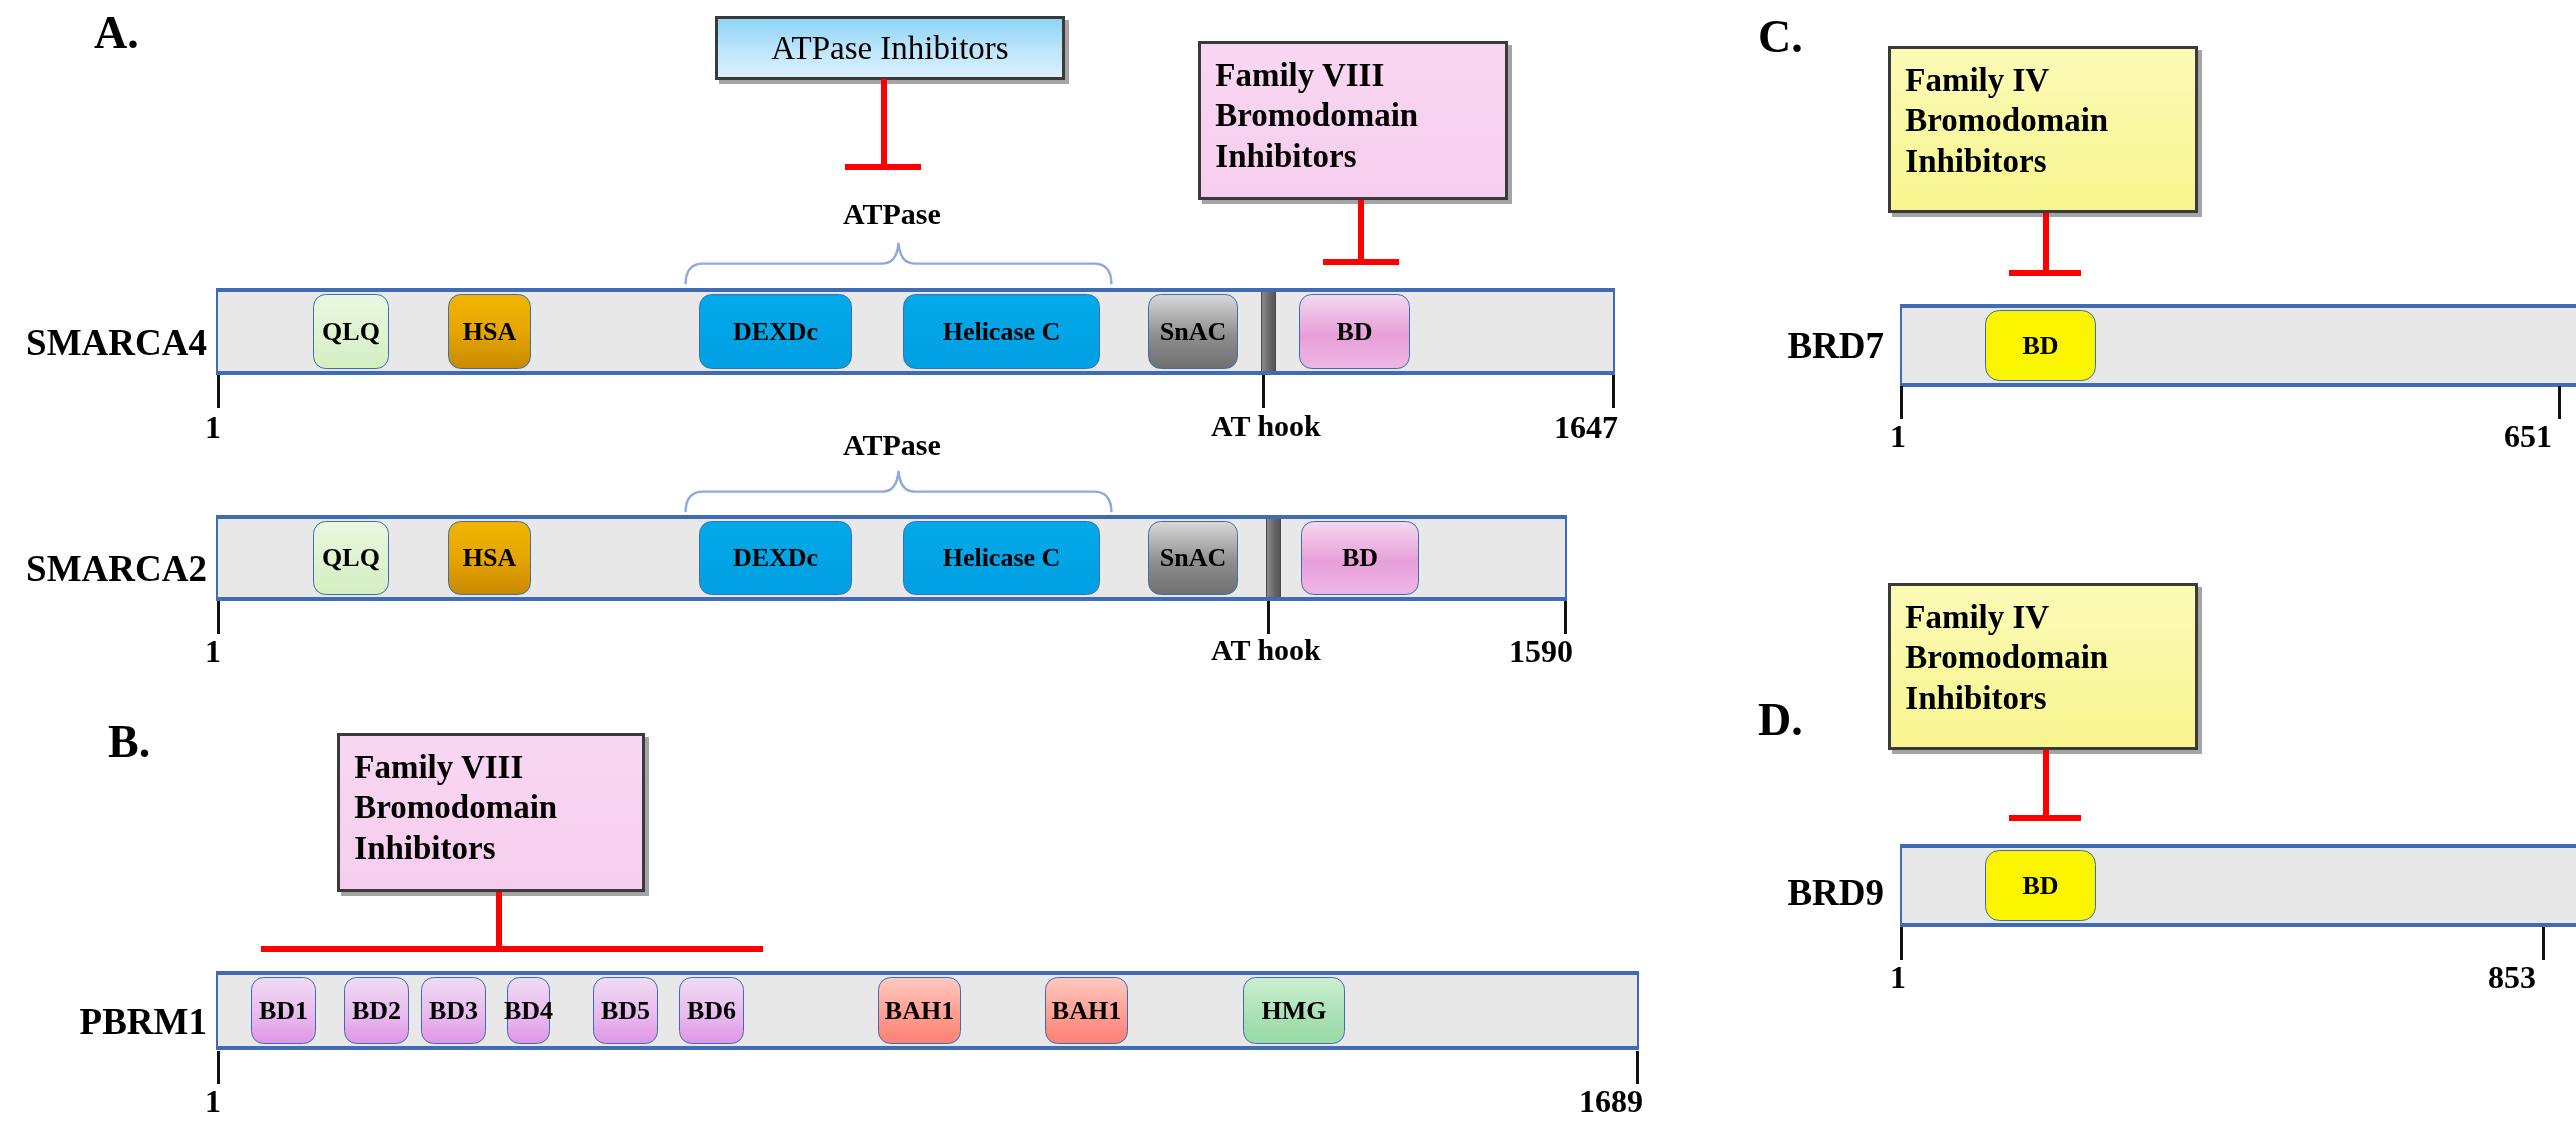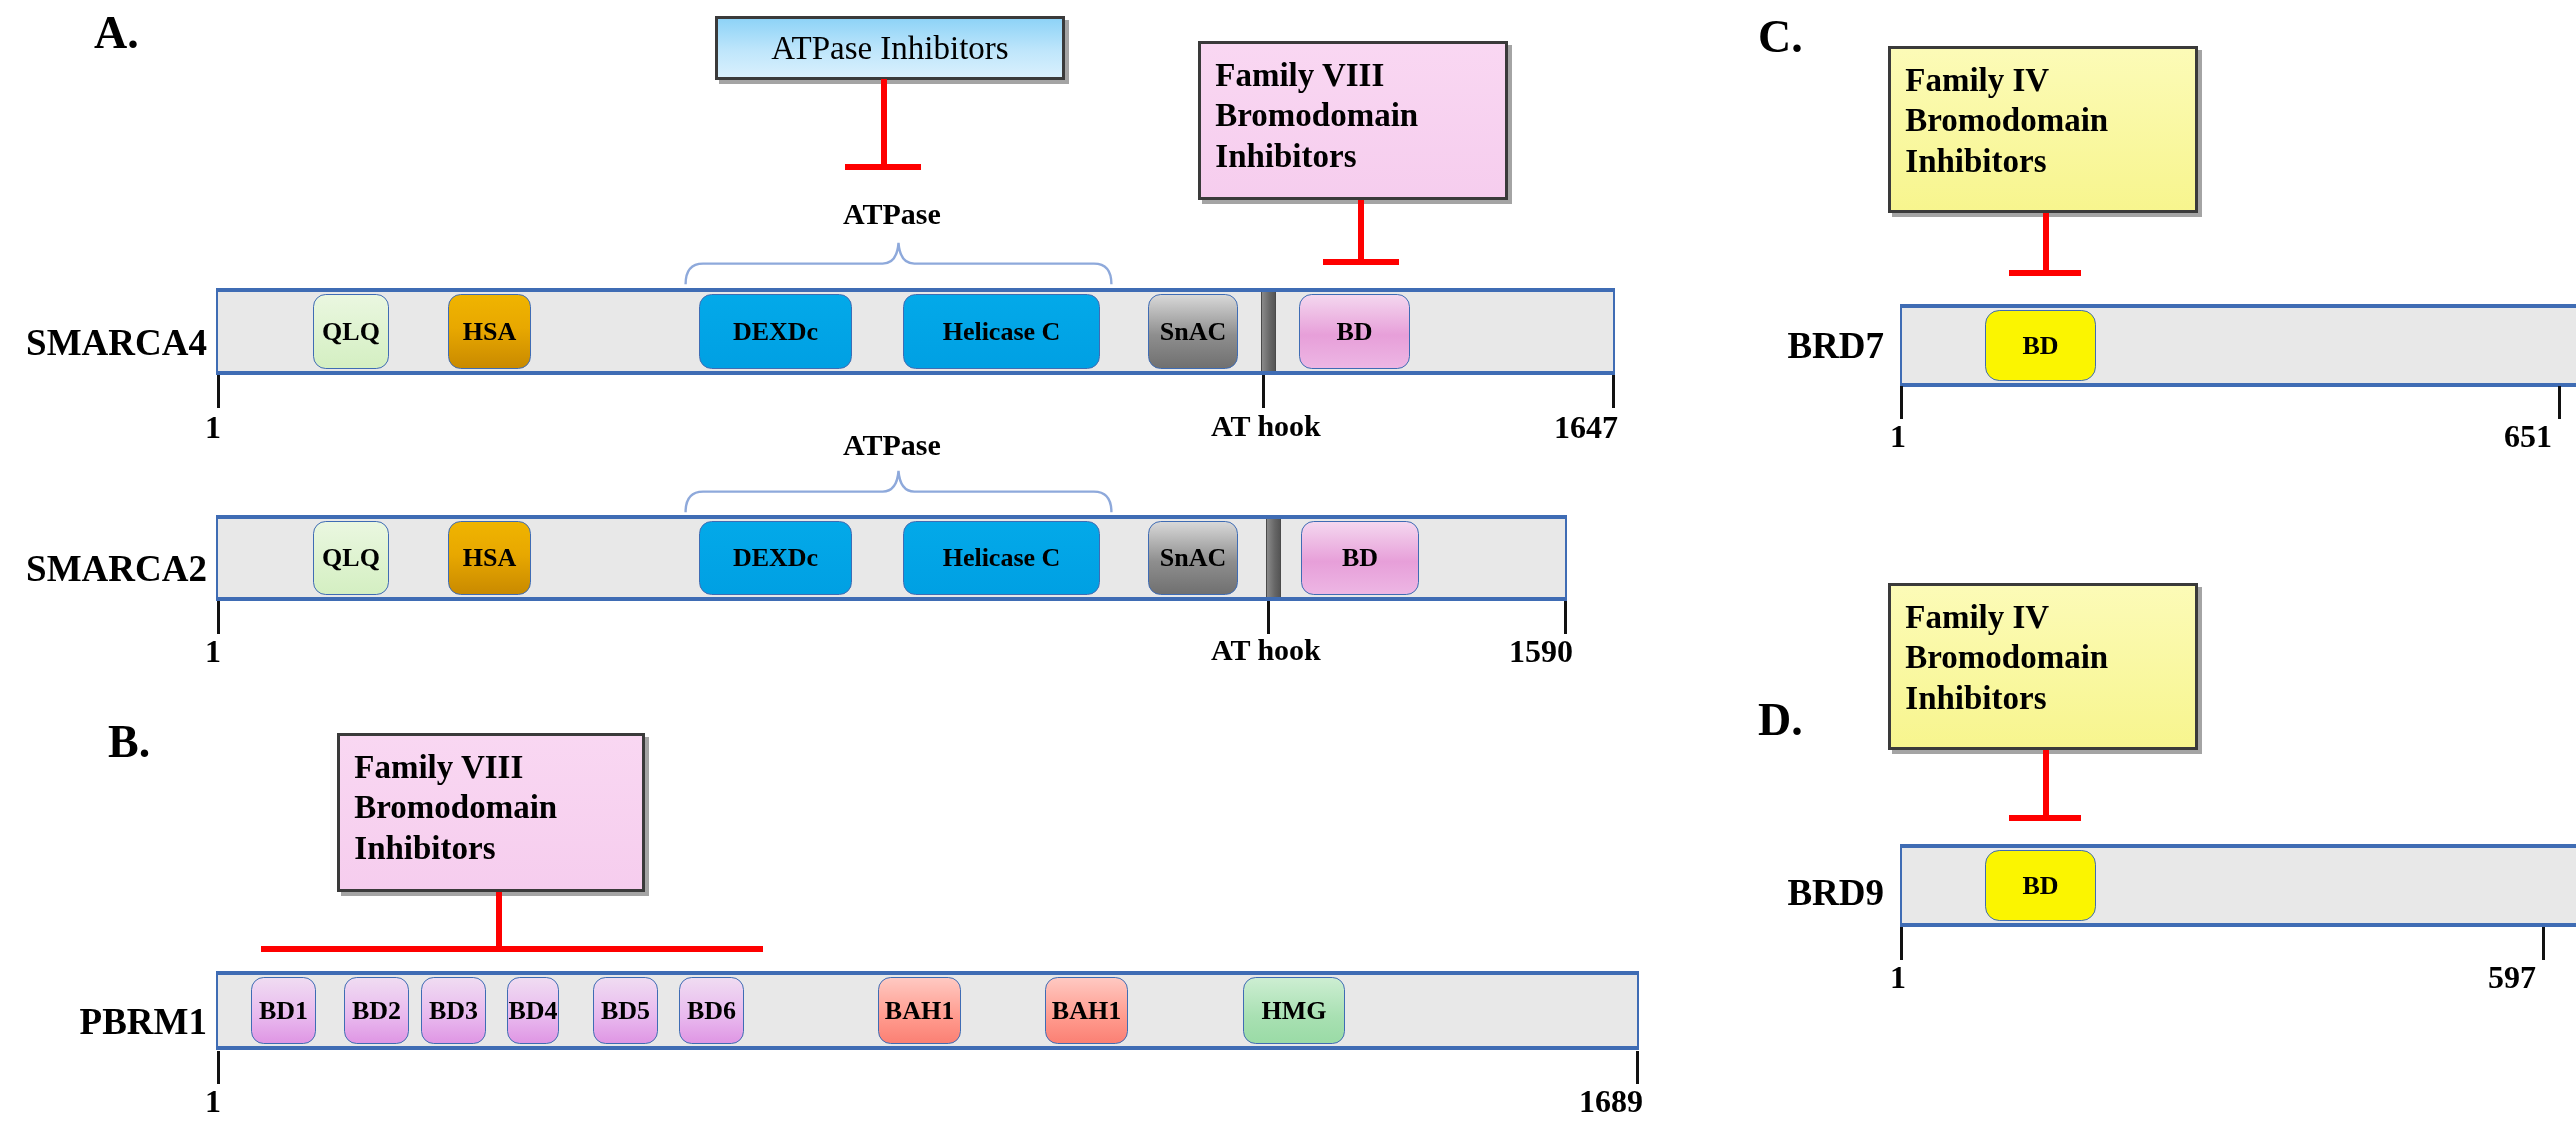--- a/index.html
+++ b/index.html
@@ -136,21 +136,21 @@
   <div>Inhibitors</div>
 </div>
 <div class="abs red-stem" style="left:496px;top:892px;height:59px;"></div>
 <div class="abs red-bar" style="left:261px;top:946px;width:502px;"></div>
 
 <div class="abs prot-label" style="left:48px;top:1000px;width:159px;">PBRM1</div>
 <div class="abs protein-bar" style="left:216px;top:971px;width:1423px;height:79px;">
   <div class="domain d-bdpurple" style="left:33px;width:65px;">BD1</div>
   <div class="domain d-bdpurple" style="left:118px;width:65px;margin-left:8px;">BD2</div>
   <div class="domain d-bdpurple" style="left:203px;width:65px;">BD3</div>
-  <div class="domain d-bdpurple" style="left:289px;width:52px;">BD4</div>
+  <div class="domain d-bdpurple" style="left:289px;width:43px;">BD4</div>
   <div class="domain d-bdpurple" style="left:375px;width:65px;">BD5</div>
   <div class="domain d-bdpurple" style="left:461px;width:65px;">BD6</div>
   <div class="domain d-bah" style="left:660px;width:83px;">BAH1</div>
   <div class="domain d-bah" style="left:827px;width:83px;">BAH1</div>
   <div class="domain d-hmg" style="left:1025px;width:102px;">HMG</div>
 </div>
 <div class="abs tick" style="left:217px;top:1051px;height:33px;"></div>
 <div class="abs tickno" style="left:205px;top:1083px;">1</div>
 <div class="abs tick" style="left:1636px;top:1051px;height:33px;"></div>
 <div class="abs tickno" style="left:1579px;top:1083px;">1689</div>
@@ -184,14 +184,14 @@
 <div class="abs red-stem" style="left:2043px;top:750px;height:70px;"></div>
 <div class="abs red-bar" style="left:2009px;top:815px;width:72px;"></div>
 
 <div class="abs prot-label" style="left:1725px;top:871px;width:159px;">BRD9</div>
 <div class="abs protein-bar" style="left:1900px;top:844px;width:795px;height:83px;">
   <div class="domain d-yellow" style="left:83px;width:111px;">BD</div>
 </div>
 <div class="abs tick" style="left:1900px;top:927px;height:33px;"></div>
 <div class="abs tickno" style="left:1890px;top:959px;">1</div>
 <div class="abs tick" style="left:2542px;top:927px;height:33px;"></div>
-<div class="abs tickno" style="left:2488px;top:959px;">597</div>
+<div class="abs tickno" style="left:2488px;top:959px;">853</div>
 
 
 </body></html>

